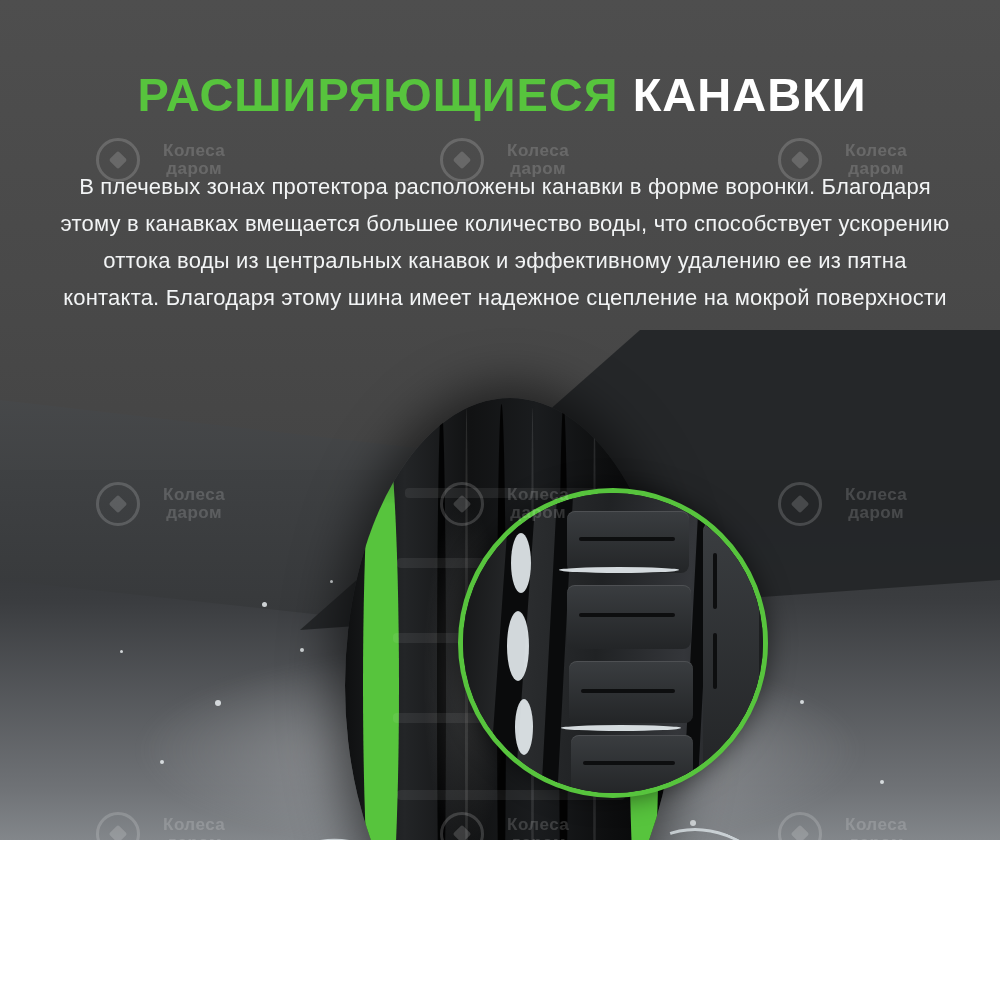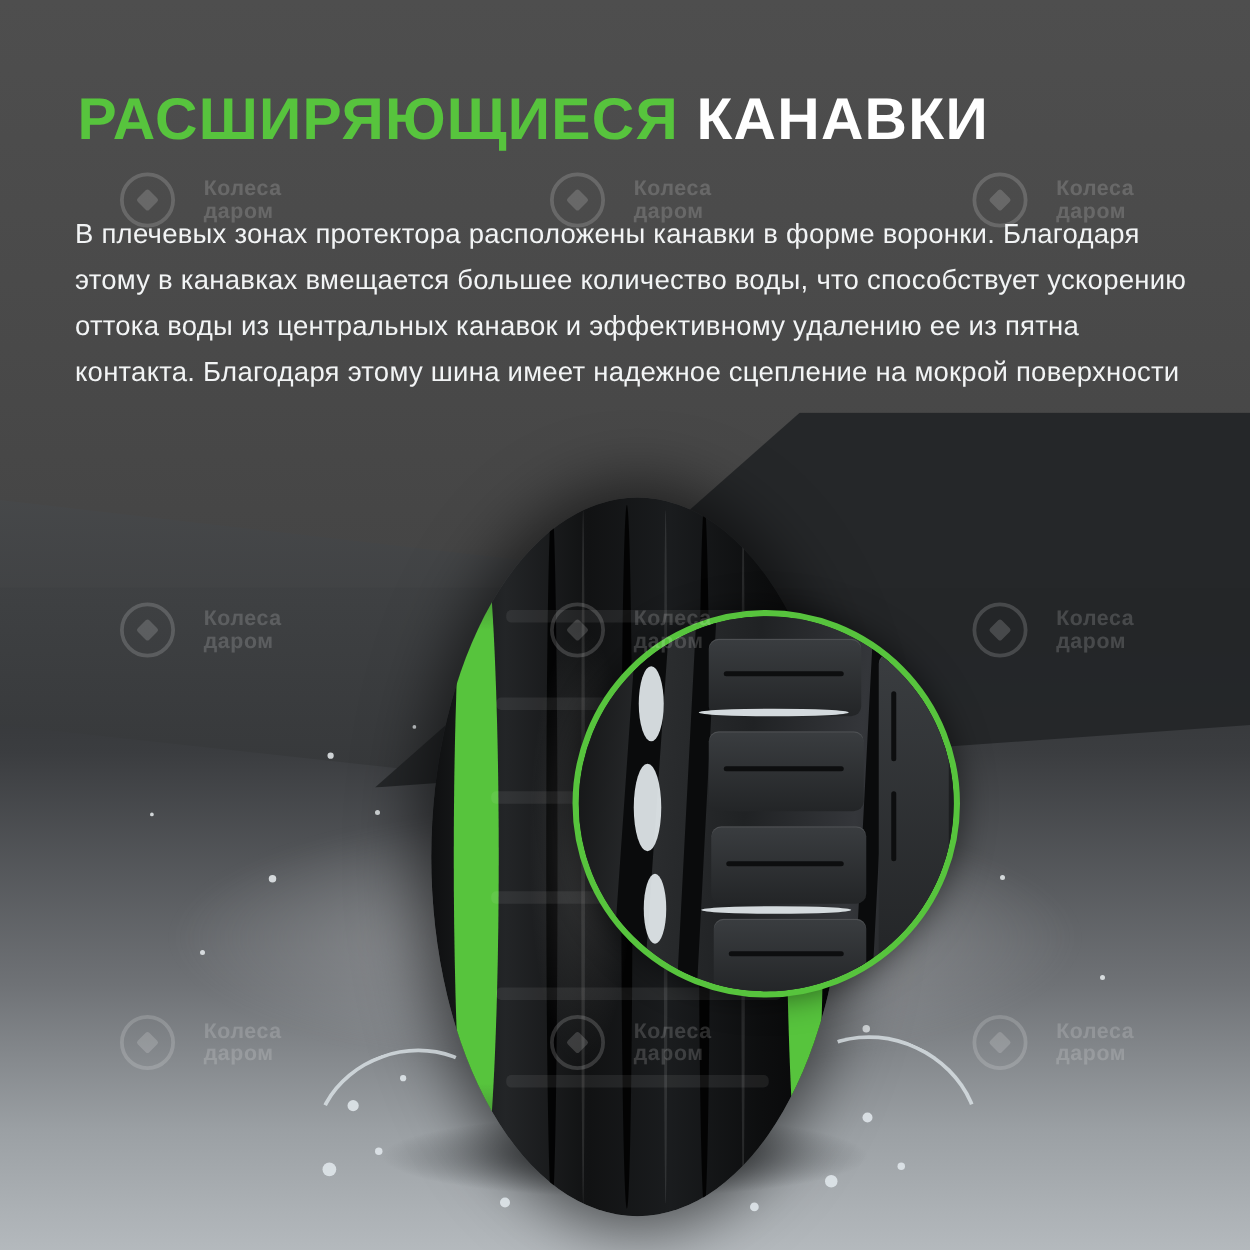--- a/index.html
+++ b/index.html
@@ -6,23 +6,24 @@
     margin: 0;
     padding: 0;
     background: #ffffff;
   }
   body {
     font-family: "Liberation Sans", sans-serif;
   }
   #stage {
     position: relative;
     width: 1000px;
-    height: 1000px;
+    height: 840px;
     overflow: hidden;
     background: #4a4a4a;
+    text-align: center;
   }
 
   
   .bg-top {
     position: absolute;
     left: 0; top: 0;
     width: 1000px; height: 620px;
     background: linear-gradient(180deg, #4e4e4e 0%, #494949 45%, #414141 100%);
   }
   .bg-bottom {

